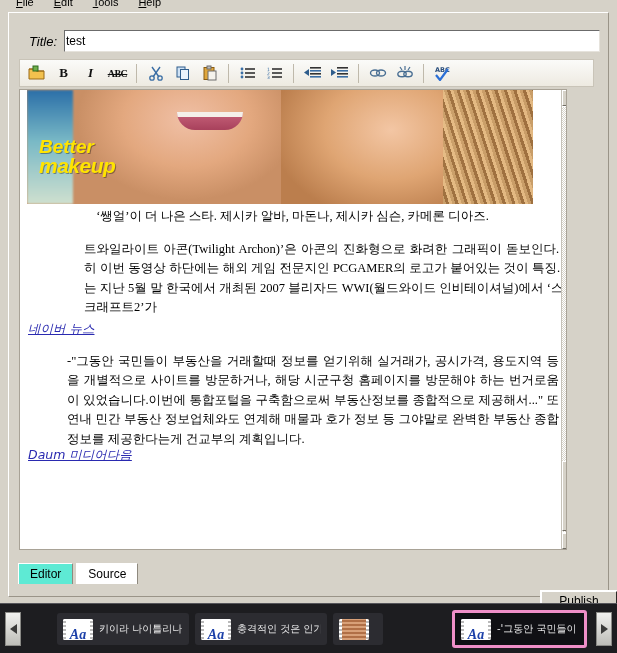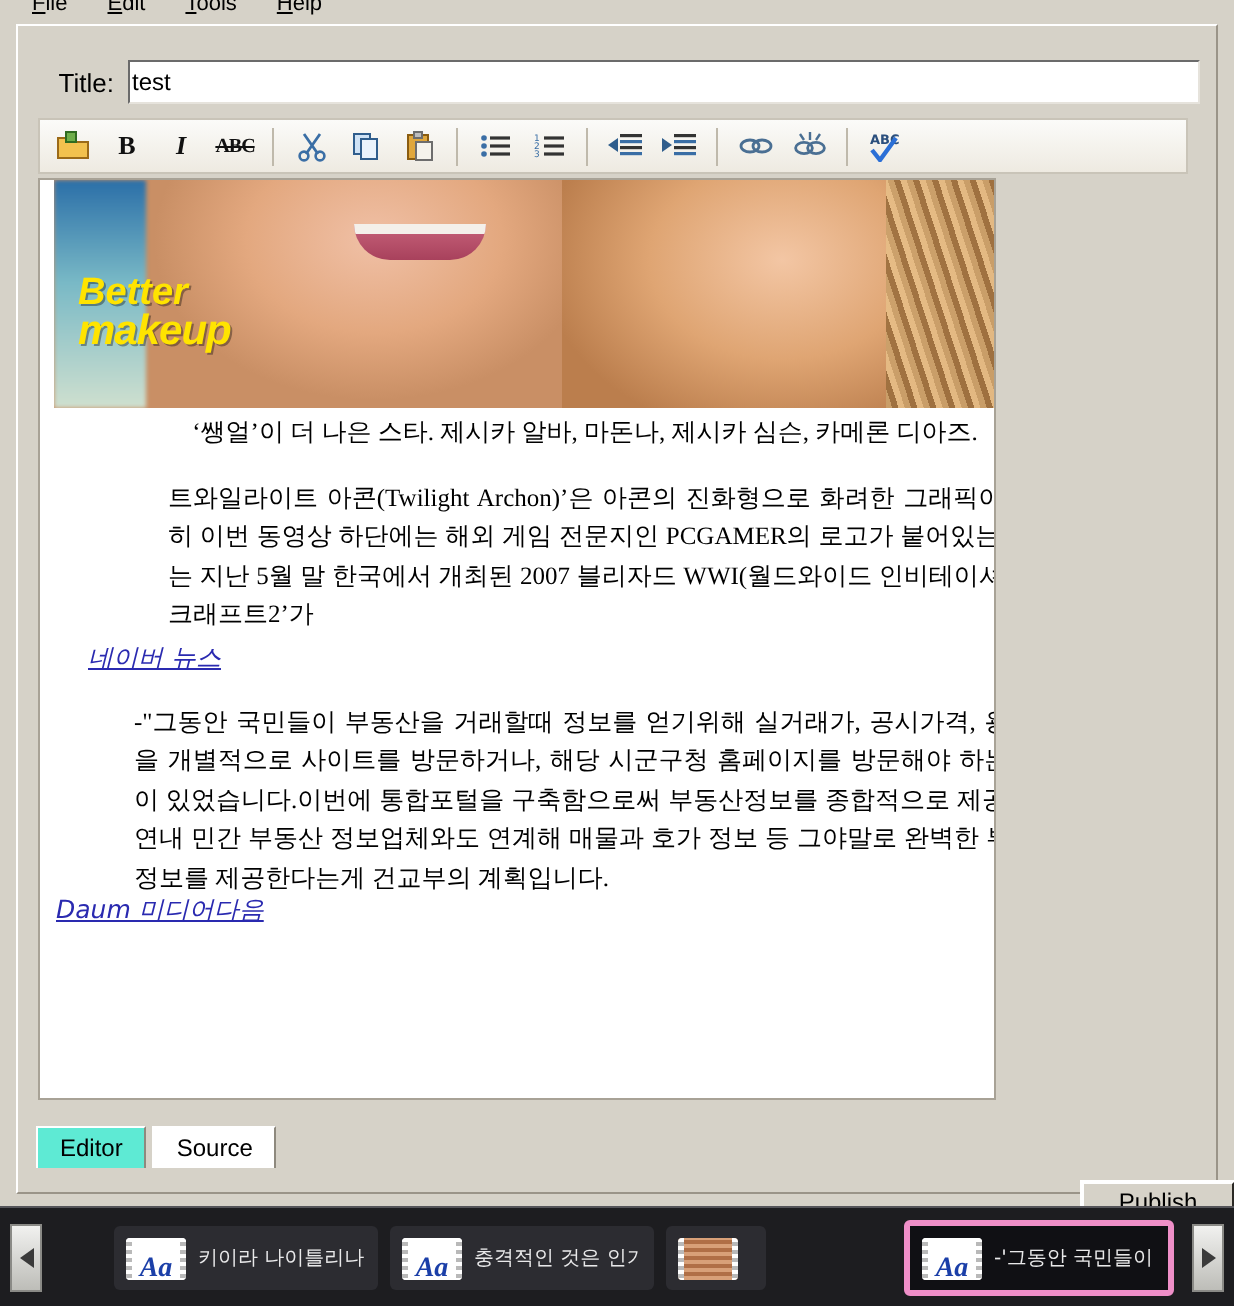--- a/index.html
+++ b/index.html
@@ -47,20 +47,21 @@
   
   .title-row {
     position: absolute; left: 0; top: 15px;
     width: 601px; height: 26px;
     display: flex; align-items: center;
   }
   .title-label {
     width: 48px; text-align: right;
     font-size: 13px; color: #000;
     padding-right: 7px;
+    font-style: italic;
   }
   .title-input {
     flex: 1;
     height: 22px;
     margin-right: 10px;
     background: #ffffff;
     border: 1px solid #8c8c8c;
     border-top-color: #6b6b6b;
     border-left-color: #6b6b6b;
     border-right-color: #e6e3dc;
@@ -104,21 +105,21 @@
   .tb-abc {
     font-size: 10px; font-weight: bold; color: #111;
     text-decoration: line-through;
     letter-spacing: -0.5px;
     font-family: "Liberation Serif", serif;
   }
 
   
   .editor-wrap {
     position: absolute; left: 10px; top: 76px;
-    width: 479px; height: 461px;
+    width: 548px; height: 461px;
     border: 1px solid #a8a296;
     background: #84cc16;
     box-sizing: border-box;
     overflow: hidden;
   }
   .editor-canvas {
     position: absolute;
     left: 0; top: 0;
     width: 558px; height: 459px;
     background: #ffffff;
@@ -192,21 +193,21 @@
   }
   .lnk {
     position: absolute;
     color: #2a2ab0;
     font-size: 12.5px;
     text-decoration: underline;
     font-style: italic;
     font-family: "DejaVu Sans", "Liberation Sans", sans-serif;
     cursor: pointer;
   }
-  .lnk-naver { left: 24px; top: 231px; }
+  .lnk-naver { left: 8px; top: 231px; }
   .lnk-daum  { left: 8px; top: 357px; }
   .p-body2 {
     position: absolute; left: 47px; top: 262px; width: 492px;
     text-align: justify;
   }
 
   
   .vscroll {
     position: absolute; right: 0; top: 0;
     width: 17px; height: 459px;

